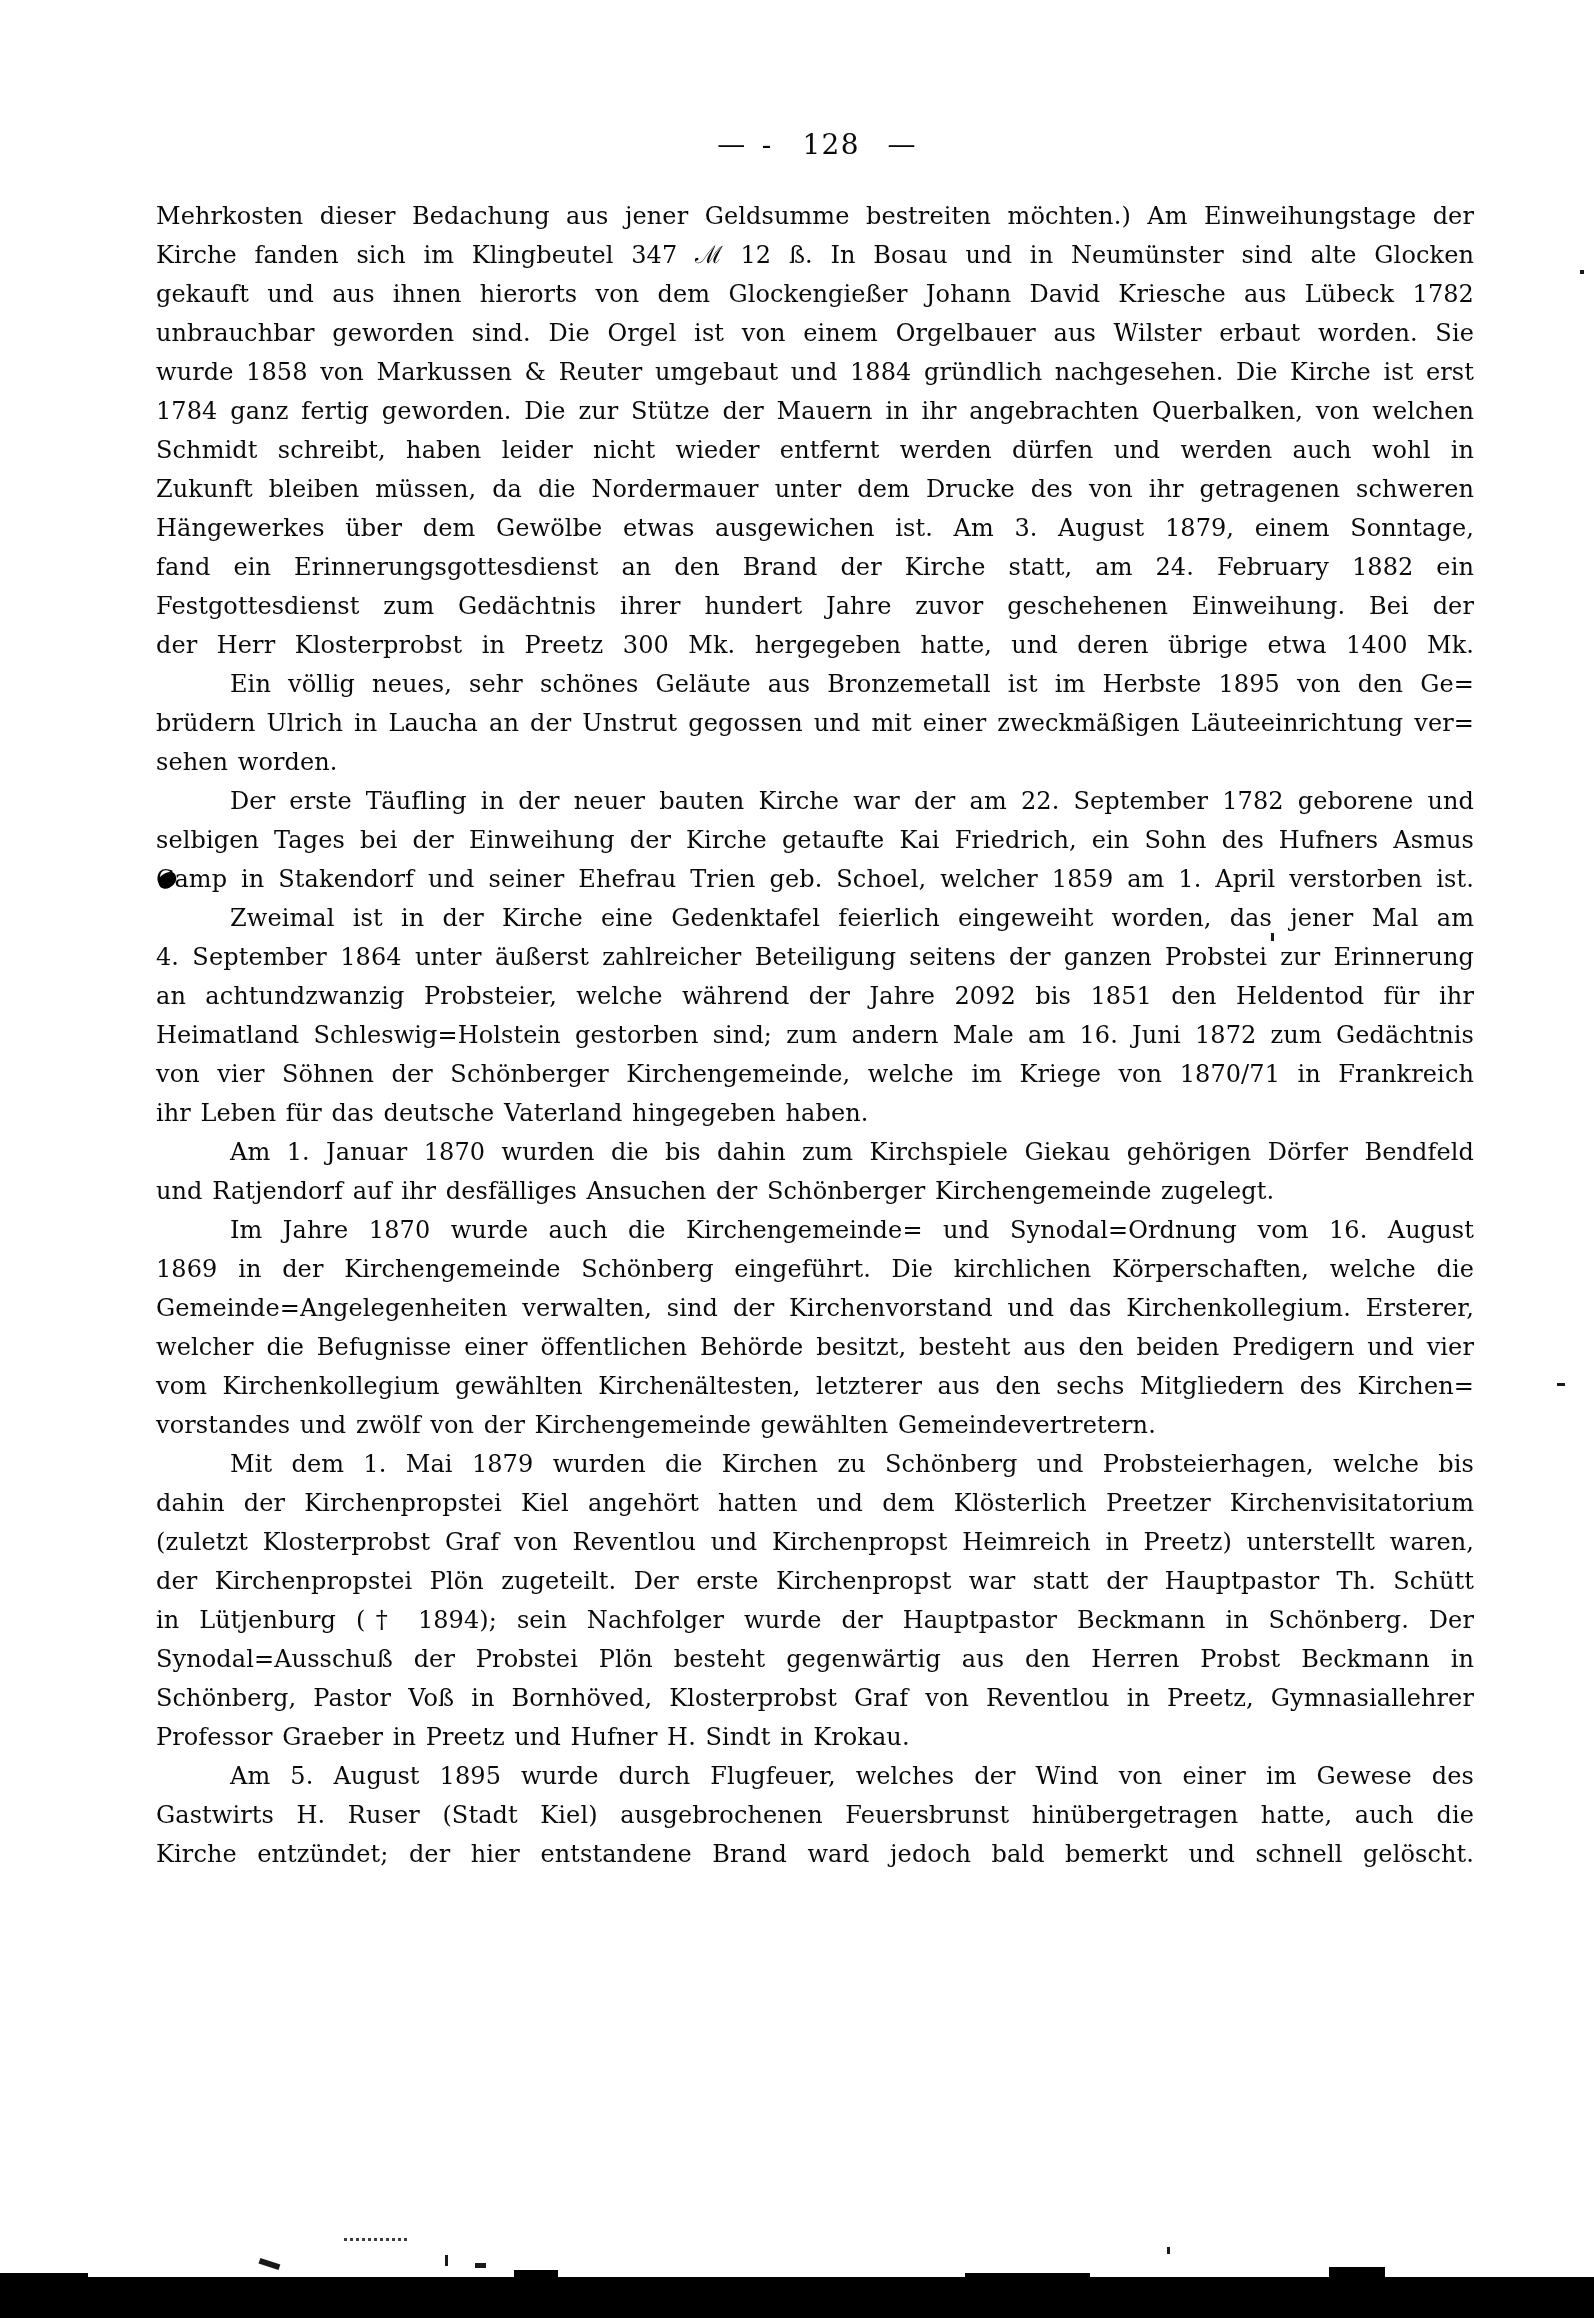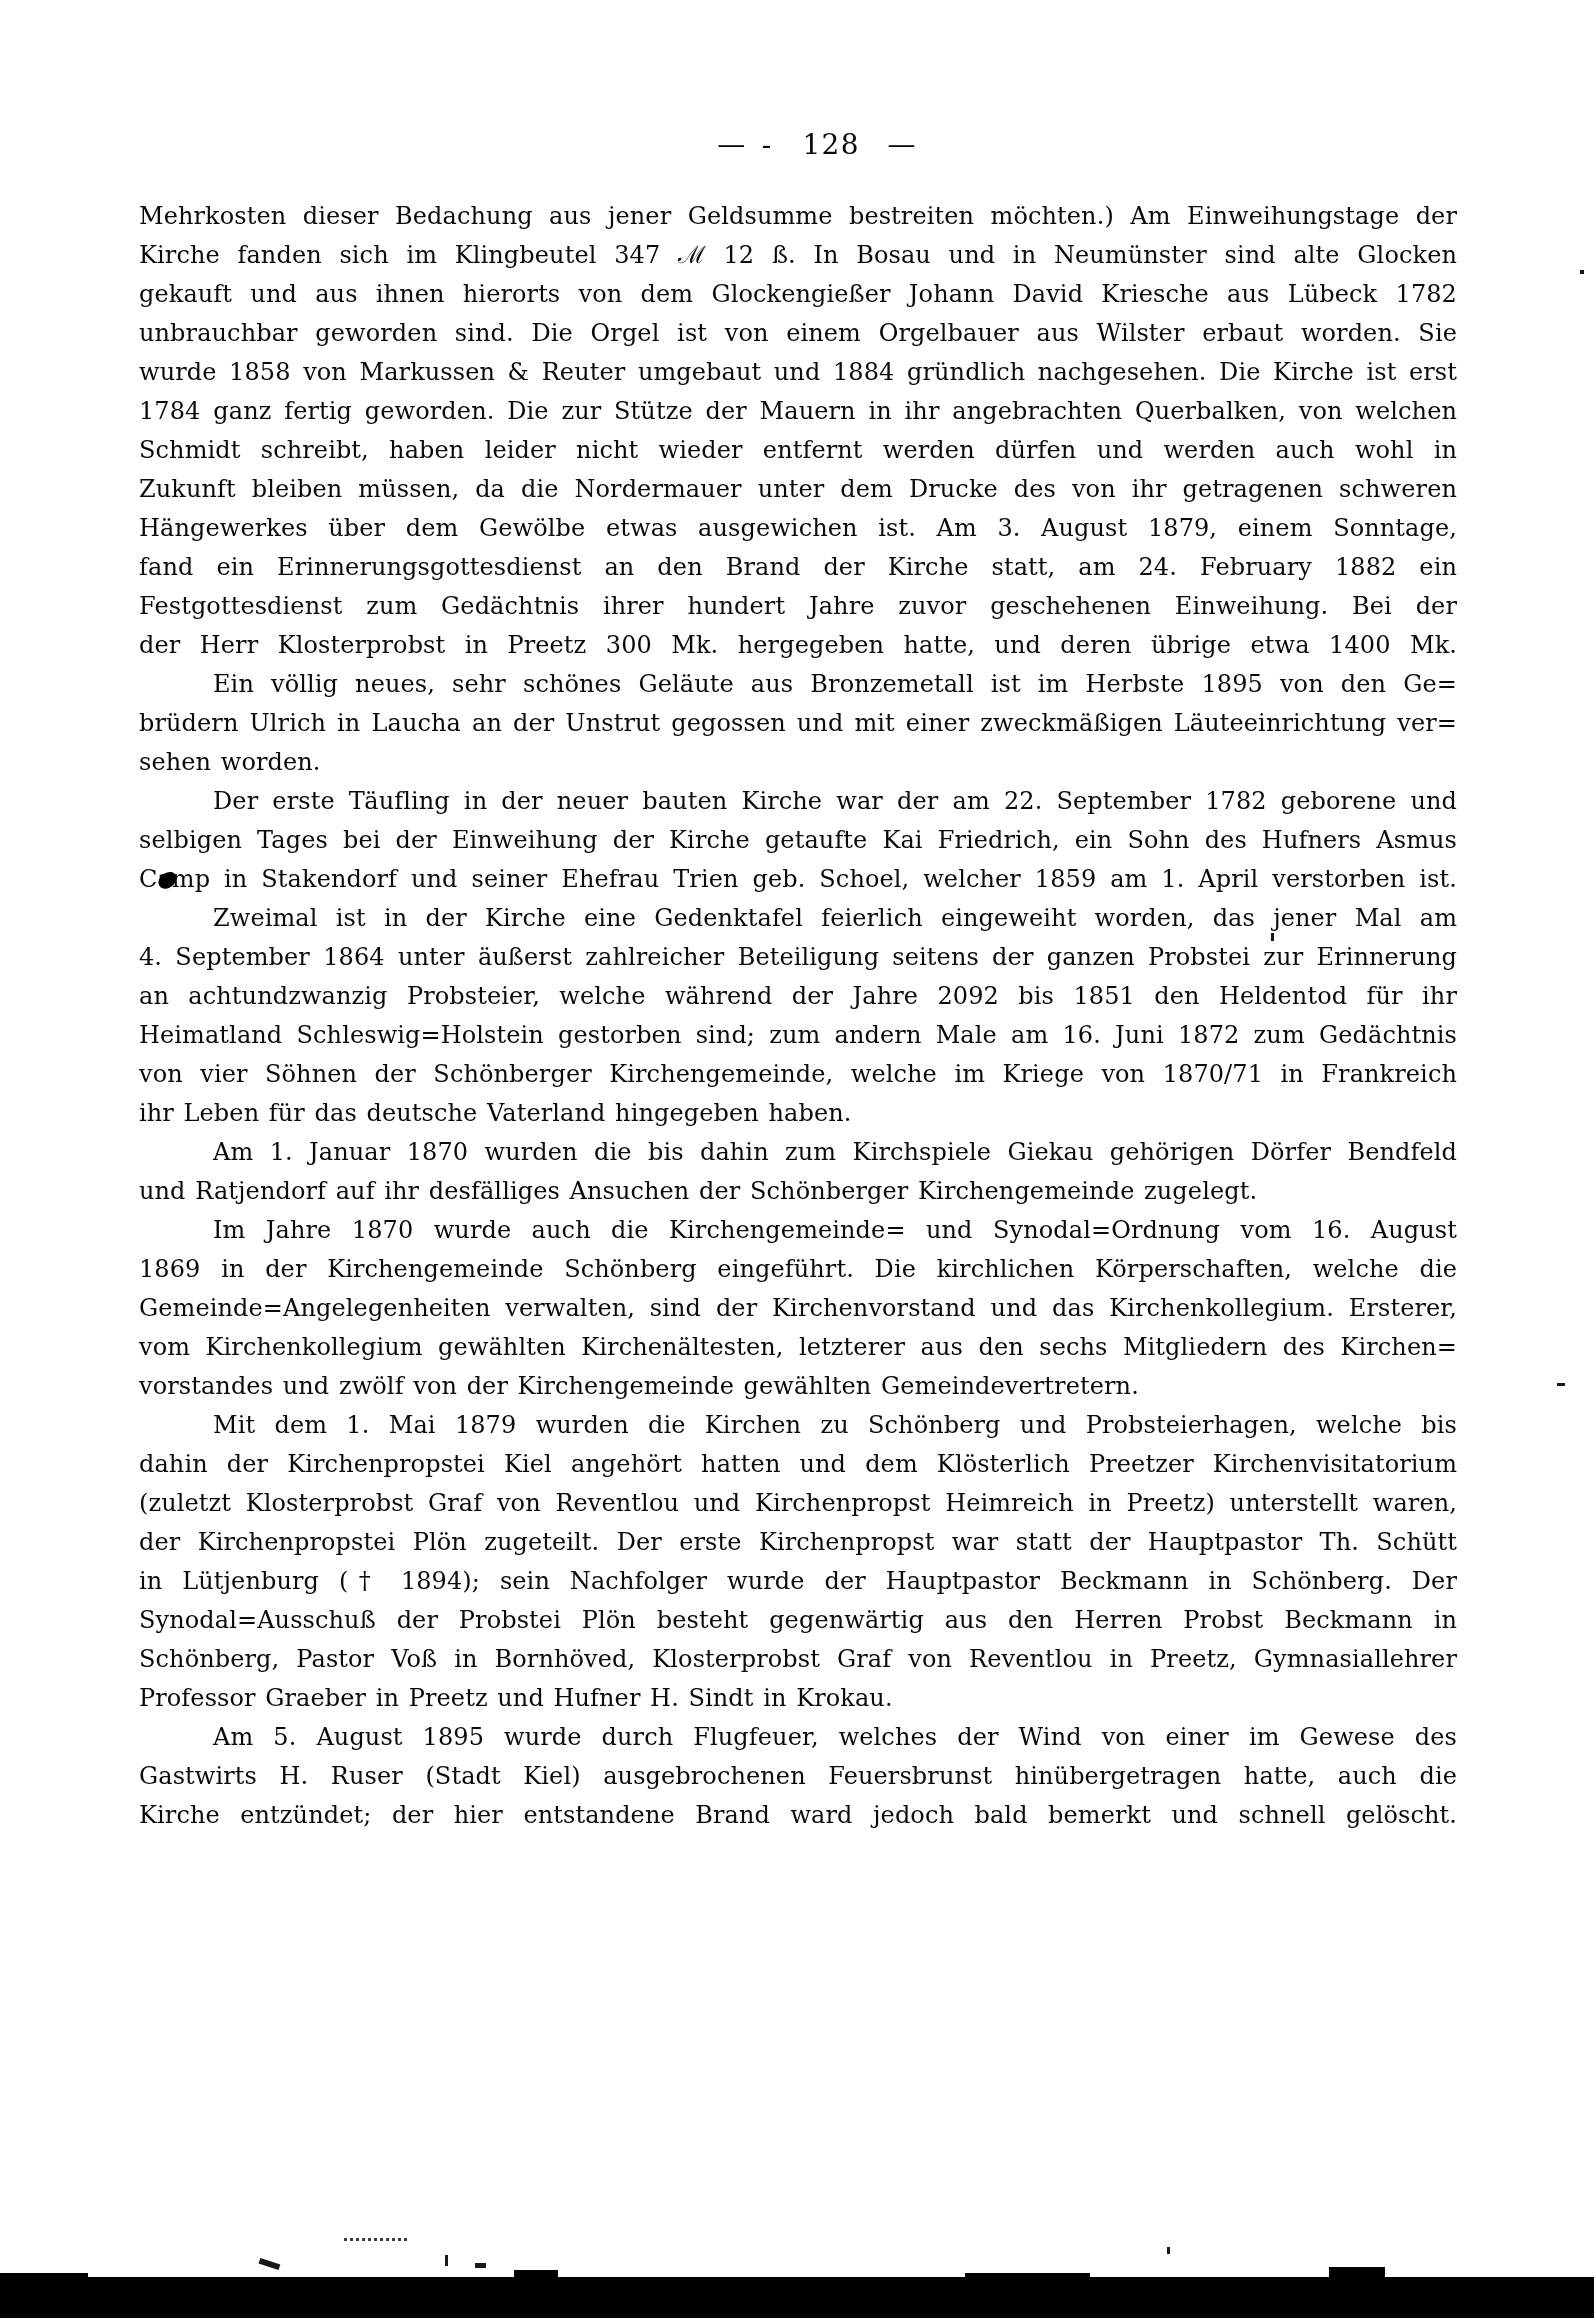--- a/index.html
+++ b/index.html
@@ -13,21 +13,21 @@
   }
   
   .pageheader{
     position:absolute;top:128px;left:20.7px;width:1595px;
     display:flex;justify-content:center;align-items:baseline;gap:27.6px;
     font-size:28px;letter-spacing:1.3px;
   }
   .pageheader .dashes{letter-spacing:3.8px;}
   
   .text-block{
-    position:absolute;top:197px;left:139px;width:1318px;
+    position:absolute;top:197px;left:156px;width:1318px;
     font-size:24px;line-height:39px;word-spacing:1.9px;
     letter-spacing:0.1px;
   }
   .line{
     text-align:justify;
     text-align-last:justify;
   }
   .line.indent{padding-left:74px;}
   .line.last{text-align-last:left;}
   
@@ -71,20 +71,21 @@
       <div class="line">4. September 1864 unter äußerst zahlreicher Beteiligung seitens der ganzen Probstei zur Erinnerung</div>
       <div class="line">an achtundzwanzig Probsteier, welche während der Jahre 2092 bis 1851 den Heldentod für ihr</div>
       <div class="line">Heimatland Schleswig=Holstein gestorben sind; zum andern Male am 16. Juni 1872 zum Gedächtnis</div>
       <div class="line">von vier Söhnen der Schönberger Kirchengemeinde, welche im Kriege von 1870/71 in Frankreich</div>
       <div class="line last">ihr Leben für das deutsche Vaterland hingegeben haben.</div>
       <div class="line indent">Am 1. Januar 1870 wurden die bis dahin zum Kirchspiele Giekau gehörigen Dörfer Bendfeld</div>
       <div class="line last">und Ratjendorf auf ihr desfälliges Ansuchen der Schönberger Kirchengemeinde zugelegt.</div>
       <div class="line indent">Im Jahre 1870 wurde auch die Kirchengemeinde= und Synodal=Ordnung vom 16. August</div>
       <div class="line">1869 in der Kirchengemeinde Schönberg eingeführt.  Die kirchlichen Körperschaften, welche die</div>
       <div class="line">Gemeinde=Angelegenheiten verwalten, sind der Kirchenvorstand und das Kirchenkollegium.  Ersterer,</div>
+      <div class="line">welcher die Befugnisse einer öffentlichen Behörde besitzt, besteht aus den beiden Predigern und vier</div>
       <div class="line">vom Kirchenkollegium gewählten Kirchenältesten, letzterer aus den sechs Mitgliedern des Kirchen=</div>
       <div class="line last">vorstandes und zwölf von der Kirchengemeinde gewählten Gemeindevertretern.</div>
       <div class="line indent">Mit dem 1. Mai 1879 wurden die Kirchen zu Schönberg und Probsteierhagen, welche bis</div>
       <div class="line">dahin der Kirchenpropstei Kiel angehört hatten und dem Klösterlich Preetzer Kirchenvisitatorium</div>
       <div class="line">(zuletzt Klosterprobst Graf von Reventlou und Kirchenpropst Heimreich in Preetz) unterstellt waren,</div>
       <div class="line">der Kirchenpropstei Plön zugeteilt.  Der erste Kirchenpropst war statt der Hauptpastor Th. Schütt</div>
       <div class="line">in Lütjenburg († 1894); sein Nachfolger wurde der Hauptpastor Beckmann in Schönberg.  Der</div>
       <div class="line">Synodal=Ausschuß der Probstei Plön besteht gegenwärtig aus den Herren Probst Beckmann in</div>
       <div class="line">Schönberg, Pastor Voß in Bornhöved, Klosterprobst Graf von Reventlou in Preetz, Gymnasiallehrer</div>
       <div class="line last">Professor Graeber in Preetz und Hufner H. Sindt in Krokau.</div>

